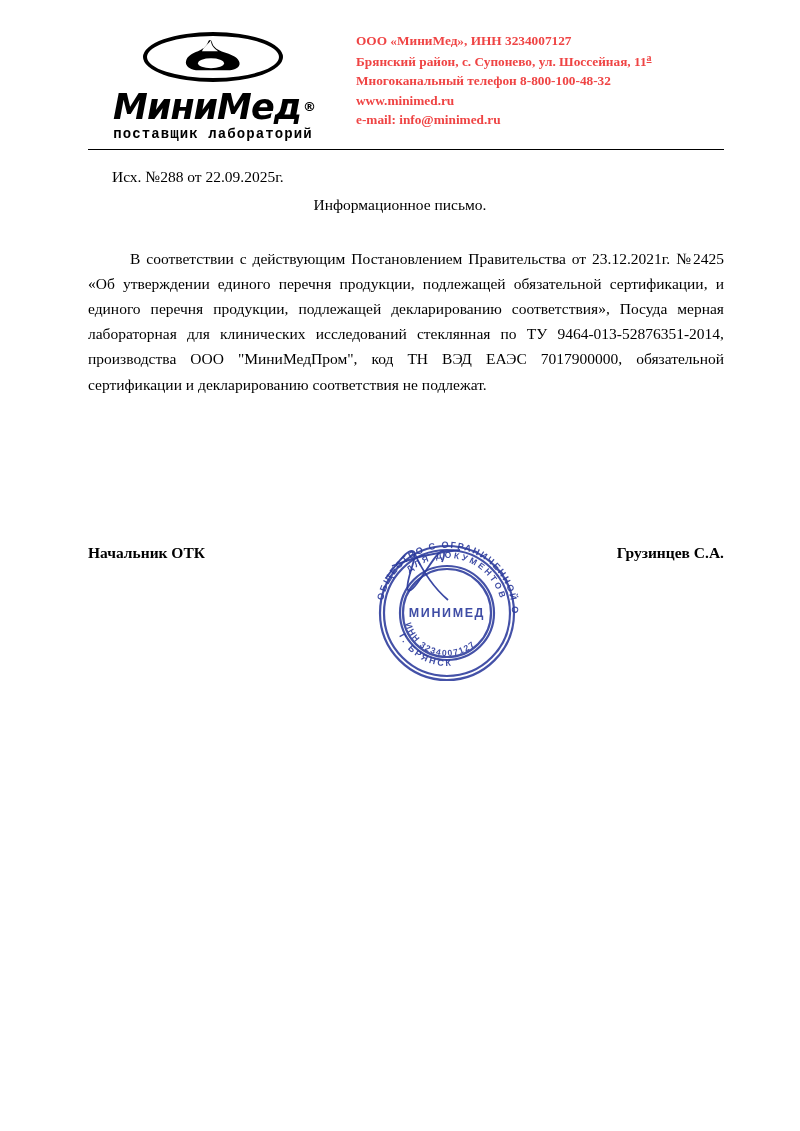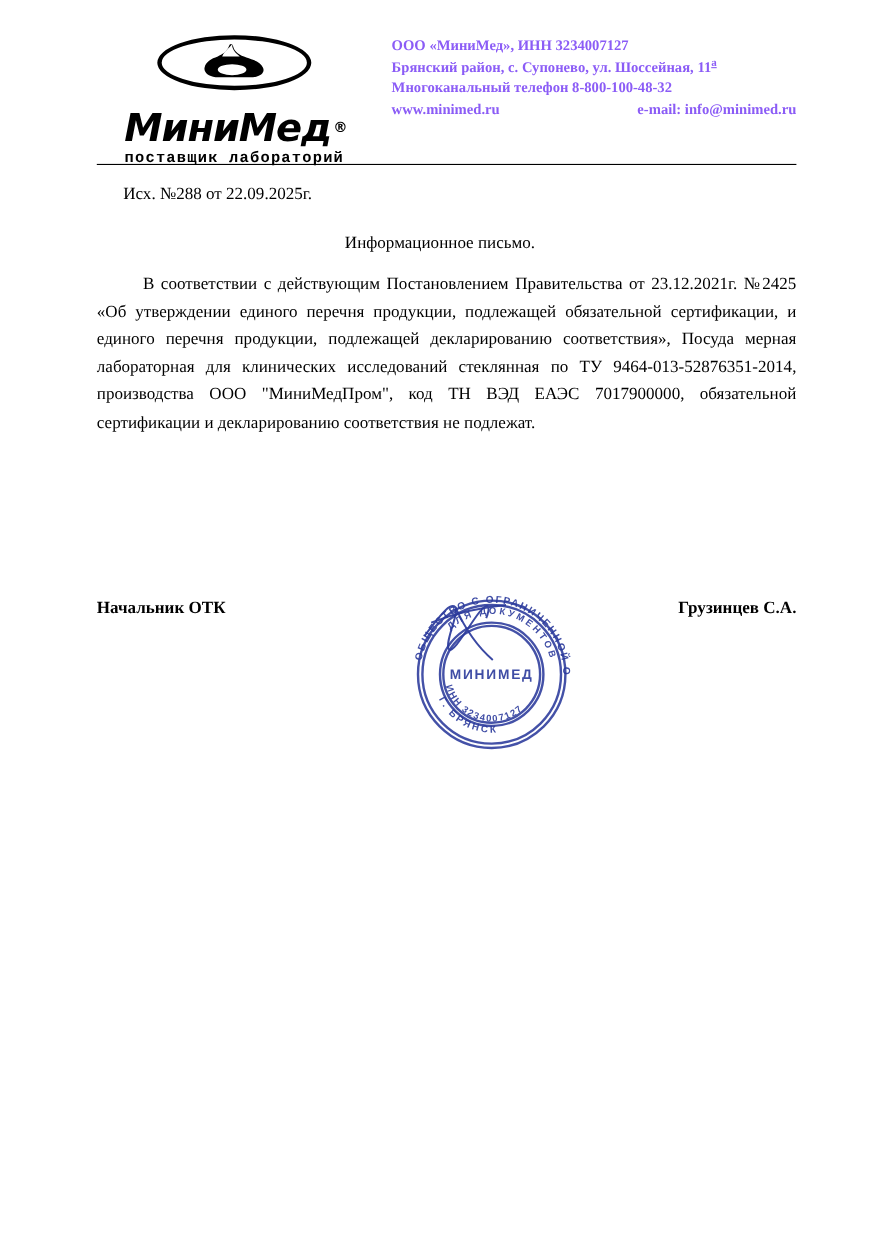--- a/index.html
+++ b/index.html
@@ -46,21 +46,21 @@
     top: 50%;
     transform: translate(-50%, -52%);
   }
   .logo-word {
     font-family: "DejaVu Sans", sans-serif;
     font-weight: bold;
     font-style: italic;
     font-size: 35px;
     letter-spacing: -1px;
     line-height: 1;
-    margin-top: 18px;
+    margin-top: 8px;
     position: relative;
     display: inline-block;
   }
   .logo-word .reg {
     font-size: 13px;
     font-style: normal;
     vertical-align: top;
     position: relative;
     top: 10px;
     left: 2px;
@@ -74,32 +74,33 @@
   }
 
   .company-block {
     flex: 1 1 auto;
     padding-left: 18px;
     padding-top: 4px;
     font-family: "Liberation Serif", serif;
     font-weight: bold;
     font-size: 13.3px;
     line-height: 1.42;
-    color: #8b5cf6;
+    color: #ef4444;
   }
   .company-block .line { white-space: nowrap; }
   .company-block .sup {
     font-size: 10px;
     vertical-align: super;
     text-decoration: underline;
   }
   .web-row {
     display: flex;
     justify-content: space-between;
     margin-top: 1px;
+    flex-direction: column;
   }
   .hr-head {
     position: absolute;
     left: 88px;
     top: 149px;
     width: 636px;
     height: 0;
     border-top: 1.6px solid #000;
   }
 
@@ -107,21 +108,21 @@
   .outgoing {
     position: absolute;
     left: 88px;
     top: 168px;
     font-size: 15.5px;
     margin-left: 24px;
   }
   .doc-title {
     position: absolute;
     left: 0;
-    top: 212px;
+    top: 196px;
     width: 800px;
     text-align: center;
     font-size: 15.5px;
   }
   .body-text {
     position: absolute;
     left: 88px;
     top: 246px;
     width: 636px;
     font-size: 15.5px;

